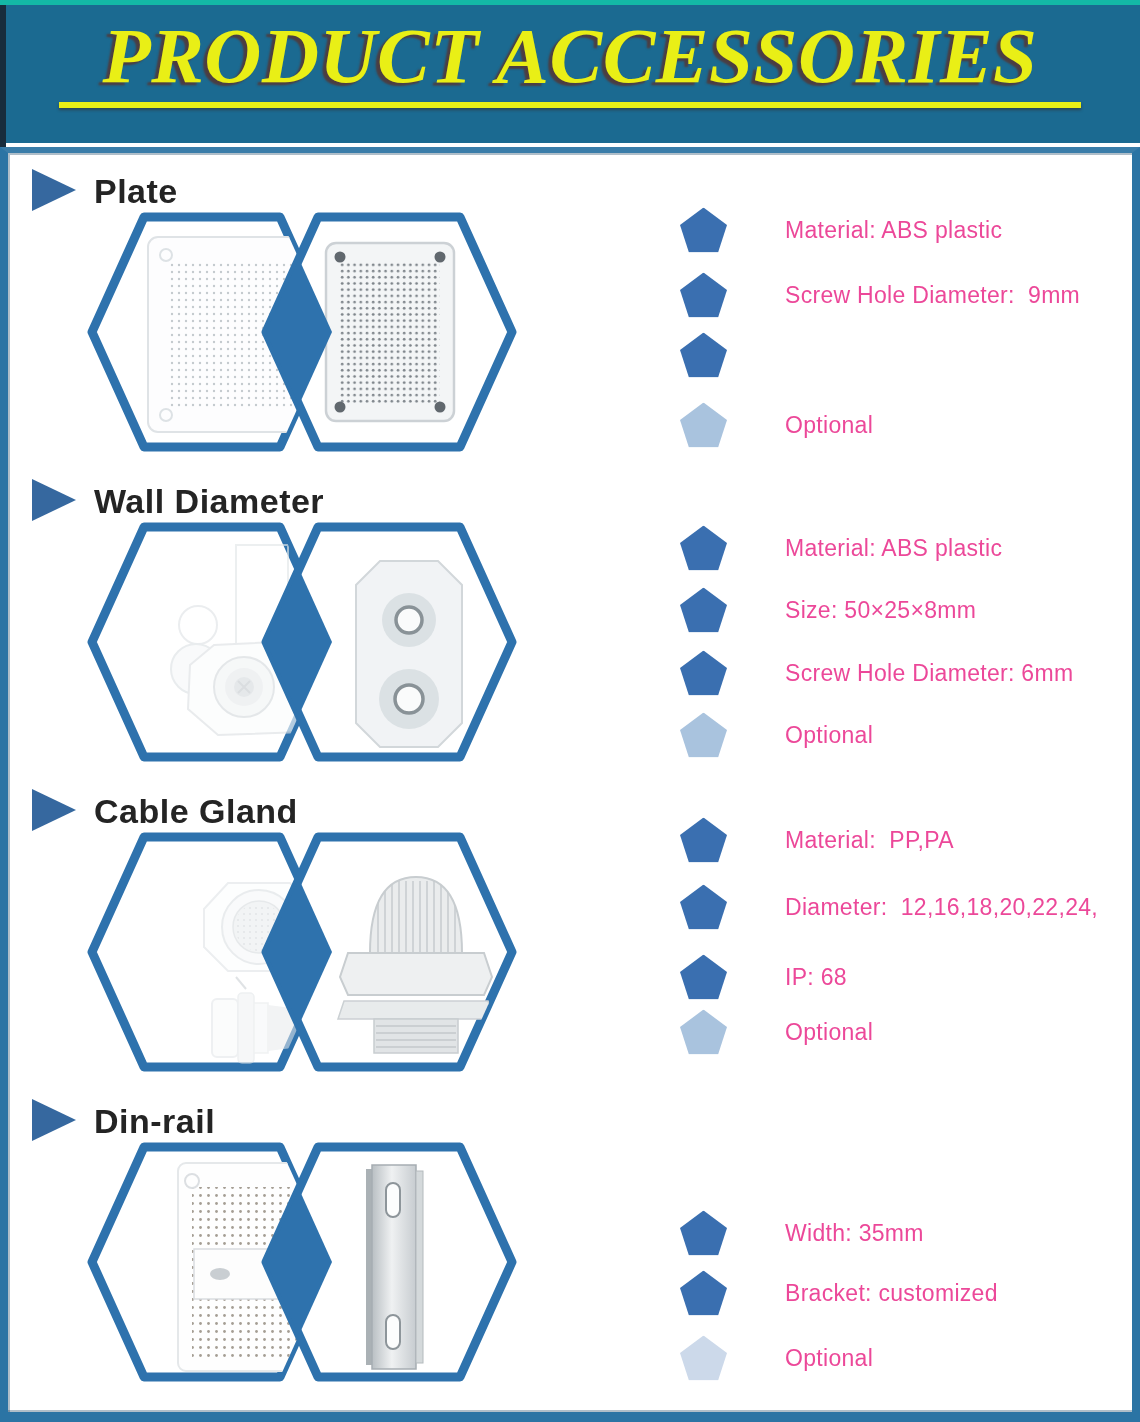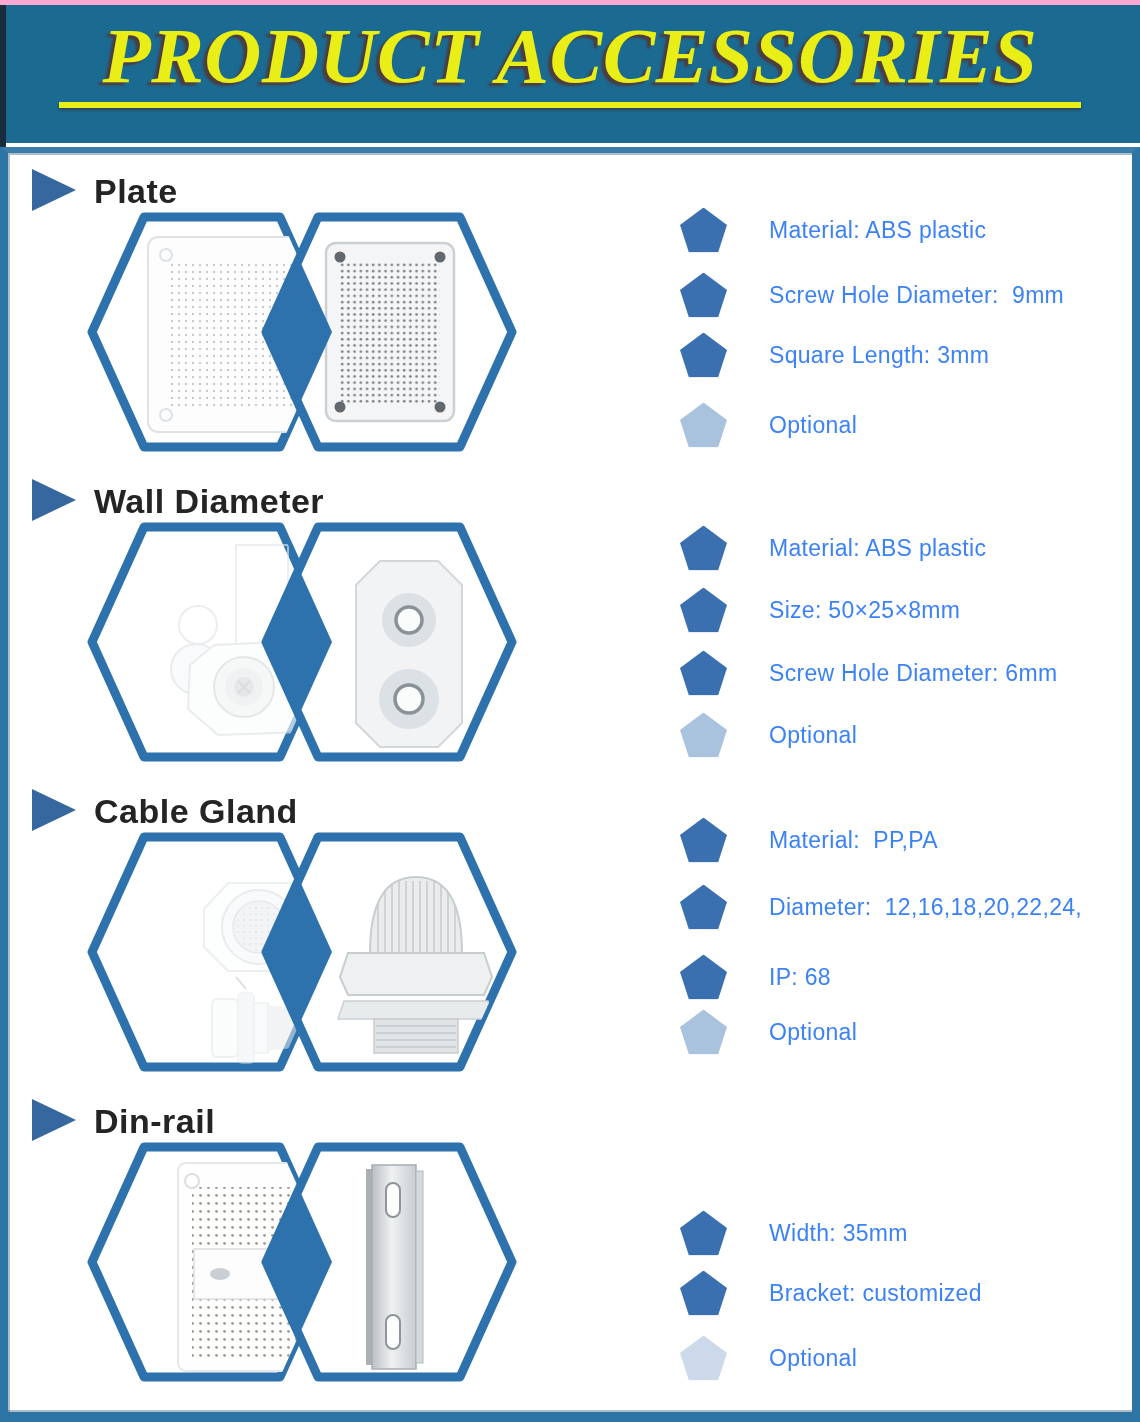--- a/index.html
+++ b/index.html
@@ -4,21 +4,21 @@
 <style>
   html, body { margin:0; padding:0; }
   body {
     width:1140px; height:1422px; position:relative; background:#ffffff;
     font-family:"Liberation Sans", sans-serif; overflow:hidden;
   }
 
   
   .header {
     position:absolute; top:0; left:0; right:0; height:143px;
-    background:#1b6a91; border-top:5px solid #f9a8d4; box-sizing:border-box;
+    background:#1b6a91; border-top:5px solid #14b8a6; box-sizing:border-box;
   }
   .header-left-edge {
     position:absolute; top:0; left:0; width:6px; height:143px; background:#182c3c;
   }
   .header-title {
     margin:0; text-align:center;
     font-family:"Liberation Serif", serif; font-style:italic; font-weight:700;
     font-size:79px; line-height:1; padding-top:11px; color:#e9ef16;
     text-shadow:-4px 3px 2px rgba(95,45,35,0.72);
     letter-spacing:0.5px; white-space:nowrap;
@@ -53,21 +53,21 @@
   .spec-row {
     position:absolute; left:0; display:flex; align-items:center; gap:42px;
     transform:translateY(-50%);
   }
   .pent {
     flex:0 0 auto; width:47px; height:45px; background:#3a6fb0;
     clip-path:polygon(50% 0%, 100% 39%, 81% 100%, 19% 100%, 0% 39%);
   }
   .pent.light   { background:#a9c3de; }
   .pent.lighter { background:#ccd9ea; }
-  .spec-text { font-size:23px; color:#3b82f6; line-height:37px; letter-spacing:0.3px; }
+  .spec-text { font-size:23px; color:#ec4899; line-height:37px; letter-spacing:0.3px;margin-left:16px; }
   .spec-text .line { display:block; white-space:pre; }
 </style>
 </head>
 <body>
 
 <div class="header">
   <div class="header-left-edge"></div>
   <h1 class="header-title">PRODUCT ACCESSORIES</h1>
   <div class="header-underline"></div>
 </div>
@@ -126,23 +126,20 @@
             </div>
       </div>
       <div class="spec-row" style="top:140px">
         <span class="pent"></span>
         <div class="spec-text">
               <span class="line">Screw Hole Diameter:  9mm</span>
             </div>
       </div>
       <div class="spec-row" style="top:200px">
         <span class="pent"></span>
-        <div class="spec-text">
-              <span class="line">Square Length: 3mm</span>
-            </div>
       </div>
       <div class="spec-row" style="top:270px">
         <span class="pent light"></span>
         <div class="spec-text">
               <span class="line">Optional</span>
             </div>
       </div>
     </div>
   </section>
 

